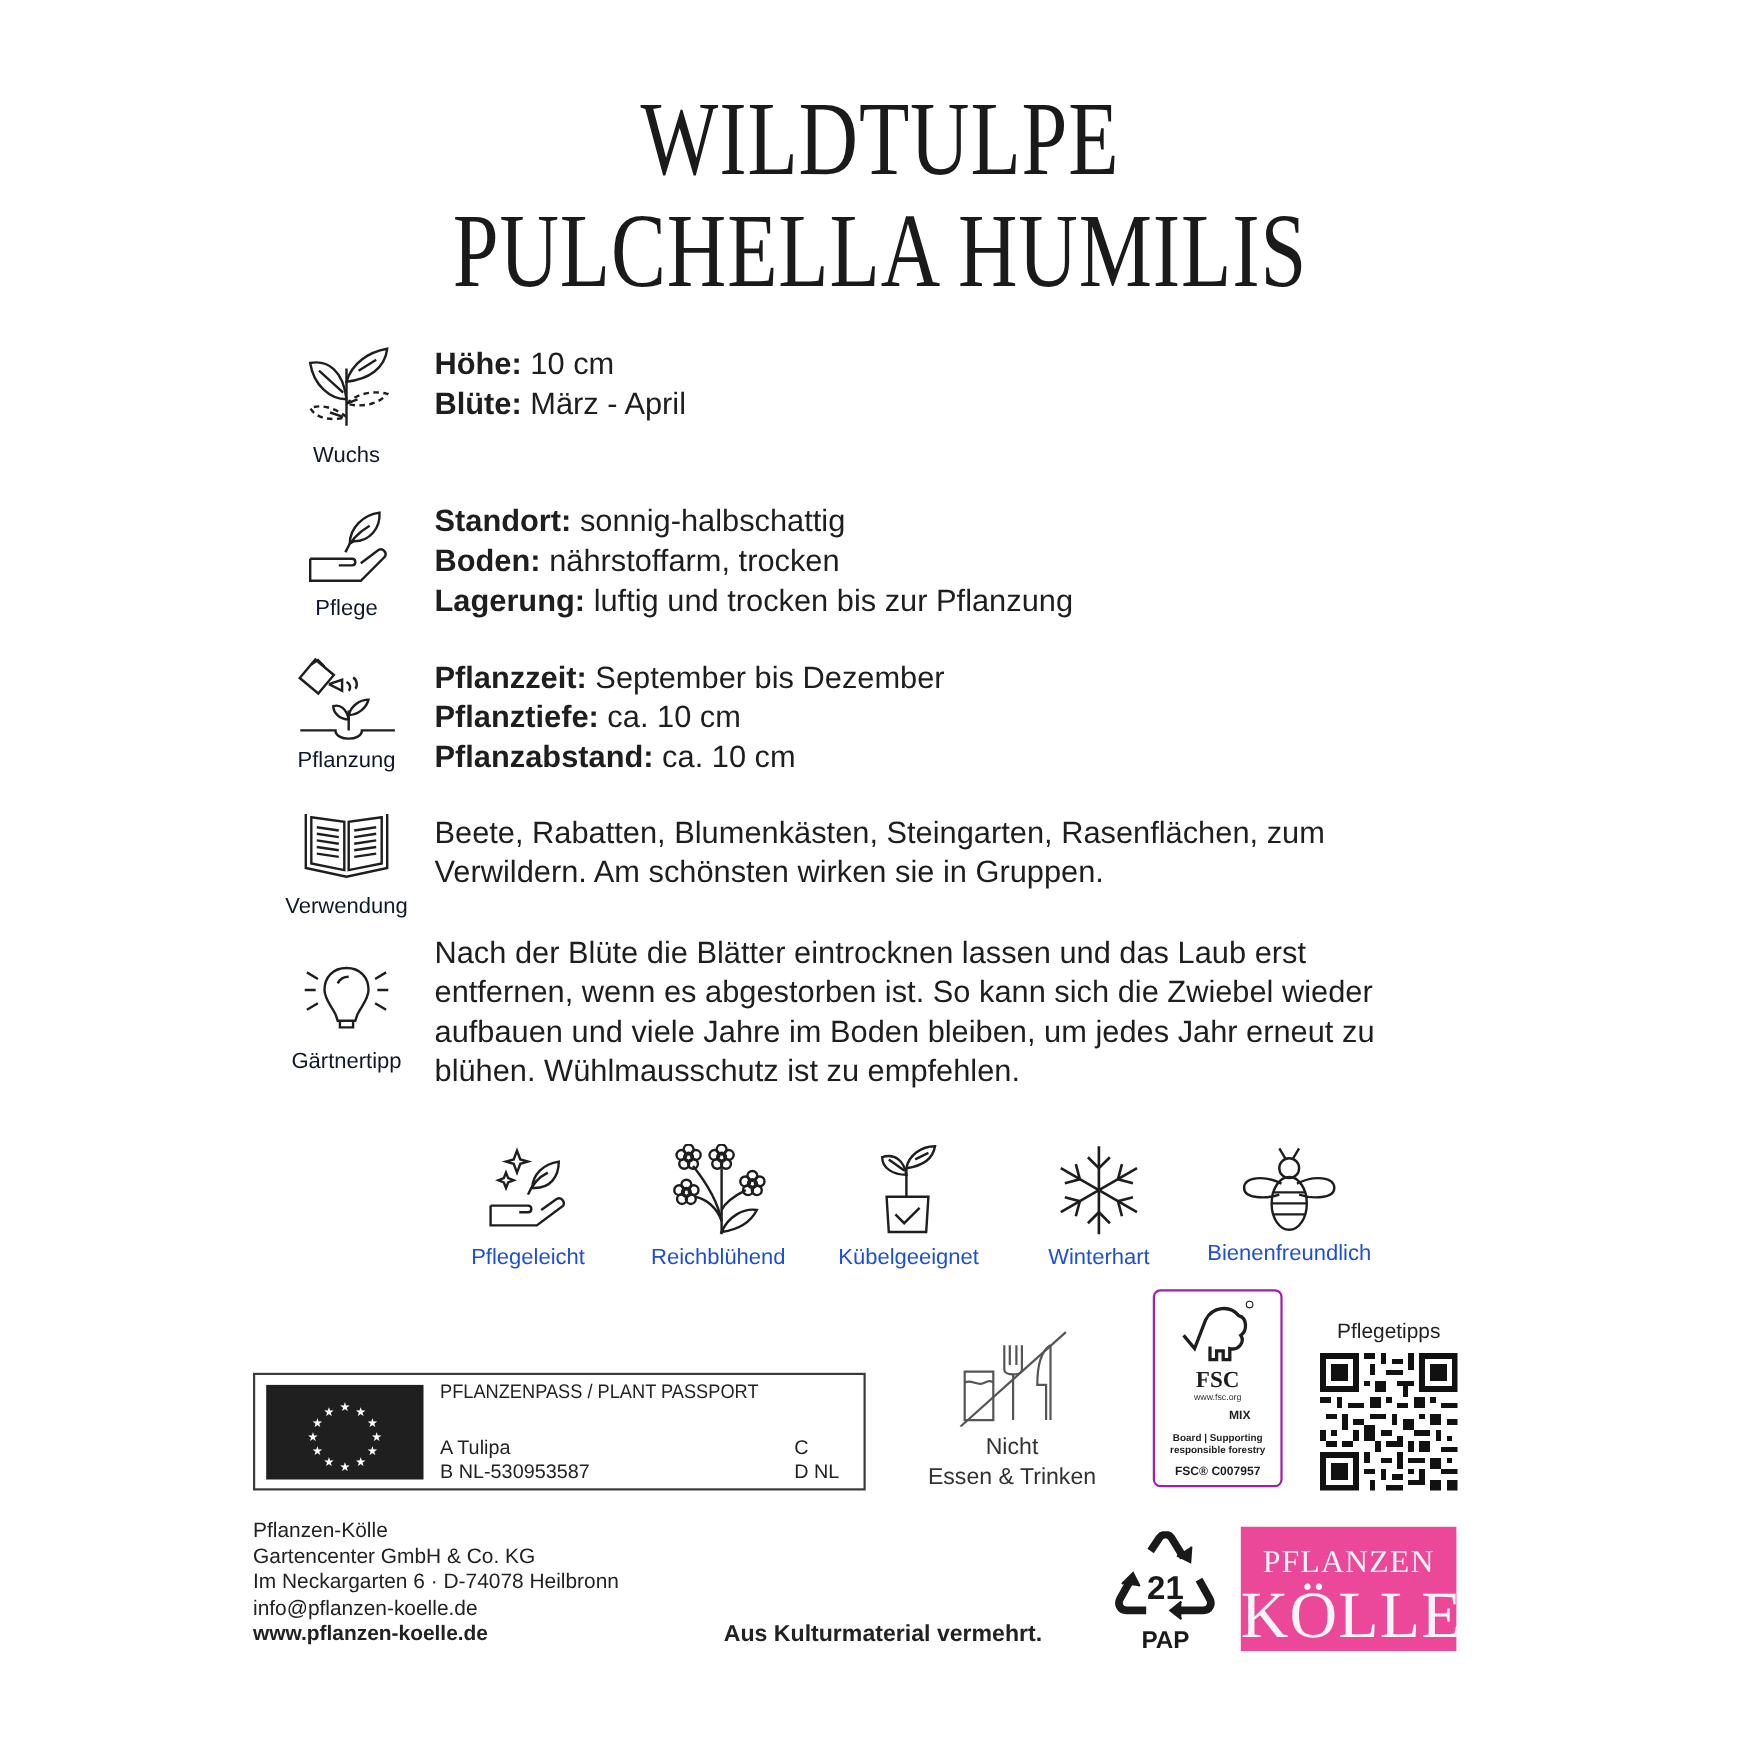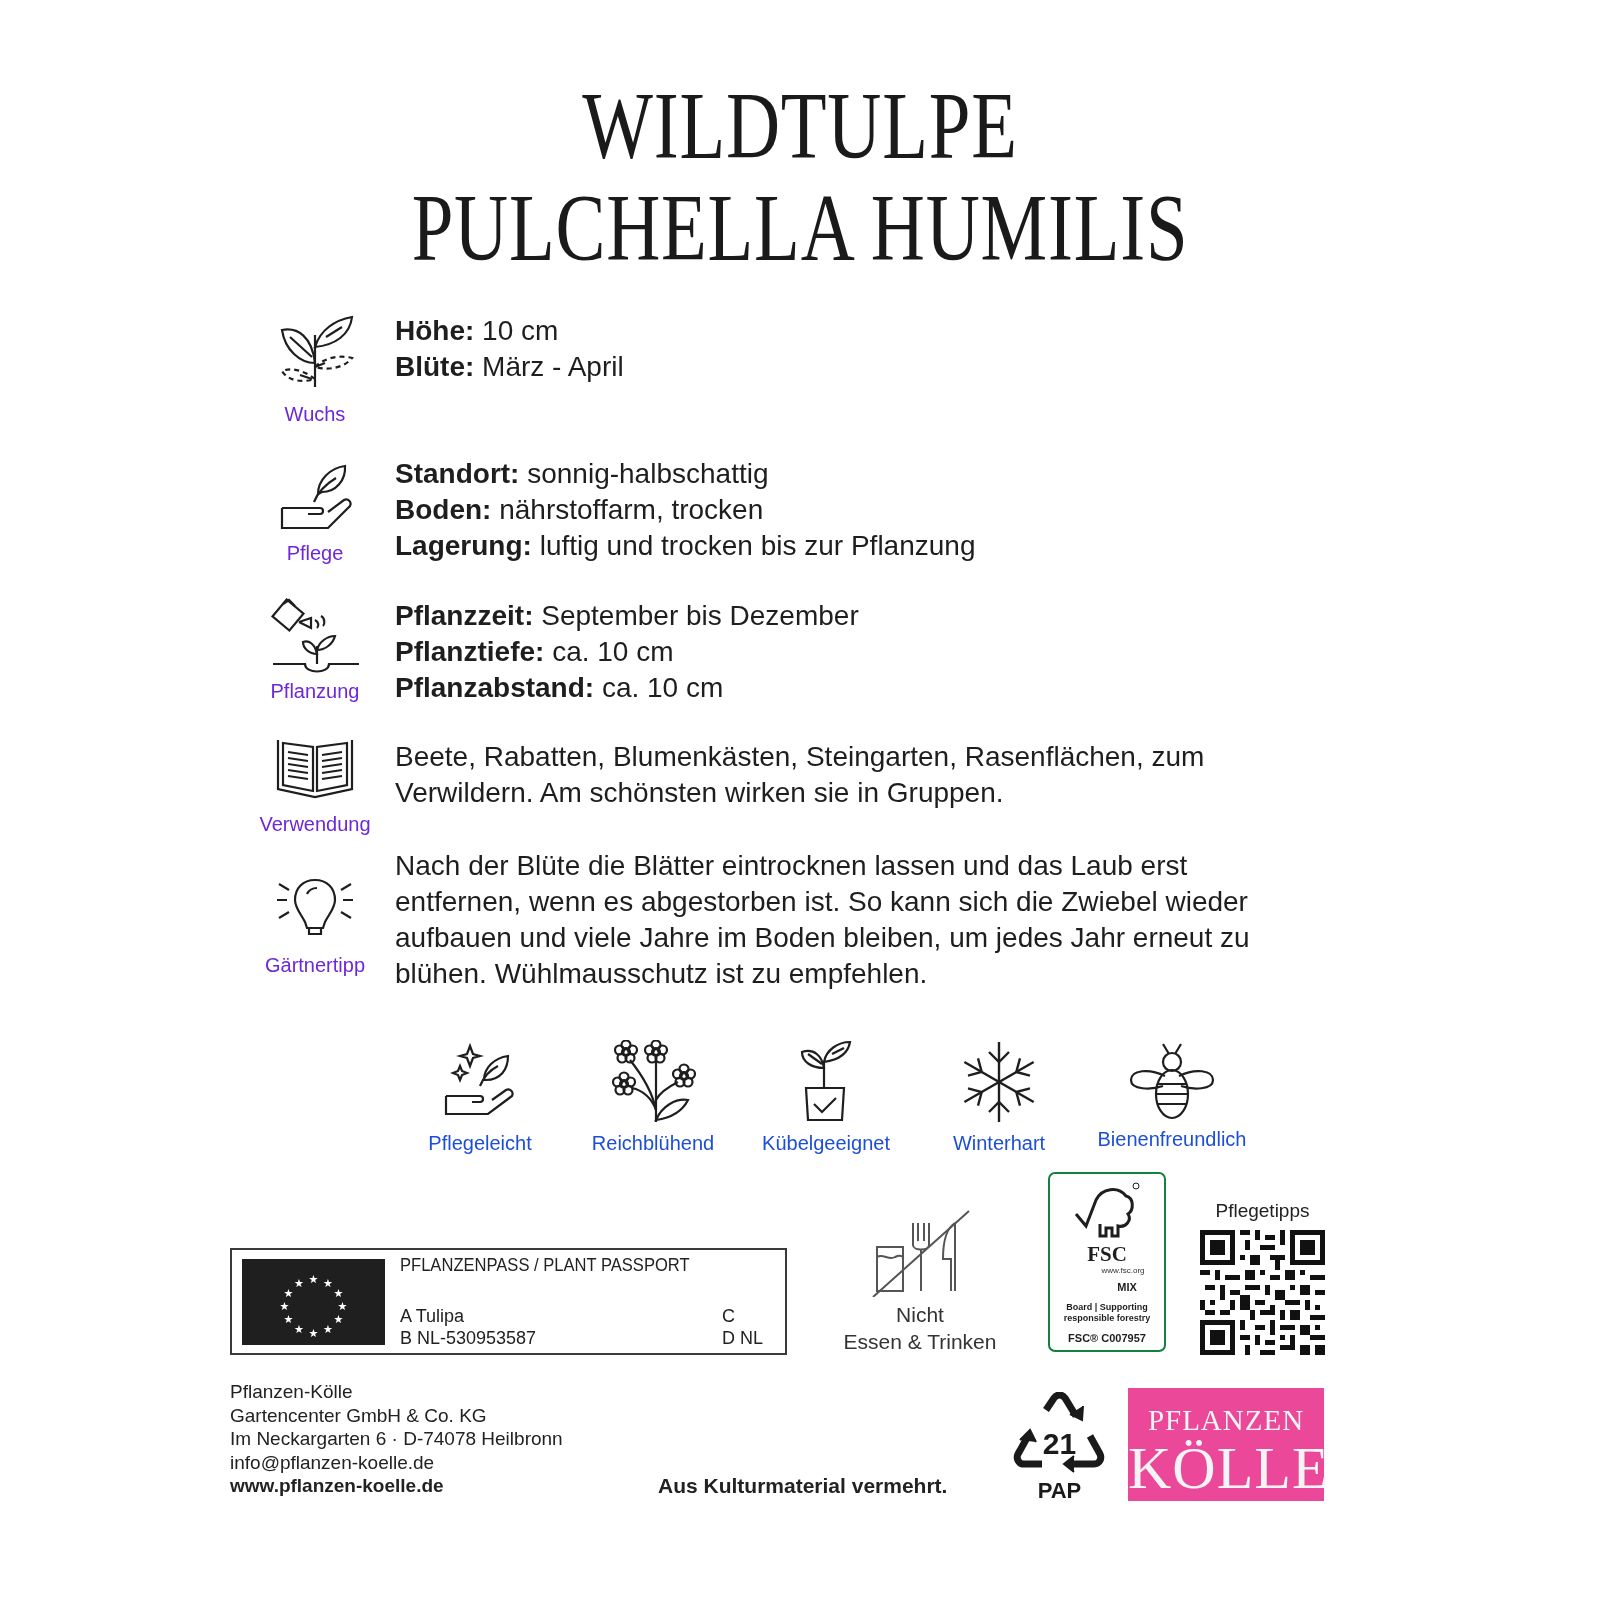--- a/index.html
+++ b/index.html
@@ -12,21 +12,21 @@
     font-size: 96px; font-weight: normal; color: #1a1a1a;
     transform: scaleX(0.78); transform-origin: 800px 0;
     letter-spacing: 1px; line-height: 1;
   }
   .title.l1 { top: 78px; }
   .title.l2 { top: 180px; }
 
   .row { position: absolute; left: 240px; width: 1100px; }
   .row .icon-col { position: absolute; left: 0; width: 150px; text-align: center; }
   .row .icon-col svg { display: block; margin: 0 auto; }
-  .row .icon-label { display: block; font-size: 20px; color: #6d28d9; margin-top: 8px; }
+  .row .icon-label { display: block; font-size: 20px; color: #0f172a; margin-top: 8px; }
   .row .text-col { position: absolute; left: 155px; width: 960px; font-size: 28px; line-height: 36px; color: #1e1e1e; }
   .row .text-col b { font-weight: bold; }
 
   .features { position: absolute; top: 1040px; left: 400px; width: 880px; height: 130px; }
   .feature { position: absolute; top: 0; width: 170px; text-align: center; }
   .feature svg { display: block; margin: 0 auto; }
   .feature .flabel { display: block; font-size: 20px; color: #1d4ed8; margin-top: 12px; }
 
   .passport {
     position: absolute; left: 230px; top: 1248px; width: 557px; height: 107px;
@@ -35,23 +35,23 @@
   .eu-flag { position: absolute; left: 10px; top: 9px; width: 143px; height: 86px; background: #1f1f1f; }
   .pp-title { position: absolute; left: 168px; top: 5px; font-size: 18px; color: #222; transform: scaleX(0.92); transform-origin: 0 0; }
   .pp-a { position: absolute; left: 168px; top: 56px; font-size: 18px; color: #222; }
   .pp-b { position: absolute; left: 168px; top: 78px; font-size: 18px; color: #222; }
   .pp-c { position: absolute; left: 490px; top: 56px; font-size: 18px; color: #222; }
   .pp-d { position: absolute; left: 490px; top: 78px; font-size: 18px; color: #222; }
 
   .no-eat { position: absolute; left: 835px; top: 1205px; width: 170px; text-align: center; }
   .no-eat .t { display: block; font-size: 21px; color: #333; line-height: 27px; }
 
-  .fsc { position: absolute; left: 1048px; top: 1172px; width: 118px; height: 180px; border: 2px solid #15803d; border-radius: 7px; text-align: center; }
+  .fsc { position: absolute; left: 1048px; top: 1172px; width: 118px; height: 180px; border: 2px solid #a21caf; border-radius: 7px; text-align: center; }
   .fsc .fsc-logo { font-family: "Liberation Serif", serif; font-weight: bold; font-size: 21px; position: absolute; top: 68px; width: 100%; left: 0; }
-  .fsc .fsc-url { position: absolute; top: 92px; width: 100%; left: 0; font-size: 8px; color: #333; margin-left: 16px; }
+  .fsc .fsc-url { position: absolute; top: 92px; width: 100%; left: 0; font-size: 8px; color: #333; }
   .fsc .fsc-mix { position: absolute; top: 107px; width: 100%; left: 0; font-size: 11px; font-weight: bold; padding-left: 40px; }
   .fsc .fsc-board { position: absolute; top: 128px; width: 100%; left: 0; font-size: 9px; font-weight: bold; line-height: 11px; }
   .fsc .fsc-code { position: absolute; top: 158px; width: 100%; left: 0; font-size: 11px; font-weight: bold; }
 
   .qr-label { position: absolute; left: 1200px; top: 1200px; width: 125px; text-align: center; font-size: 19px; color: #222; }
   .qr { position: absolute; left: 1200px; top: 1230px; width: 125px; height: 125px; }
 
   .address { position: absolute; left: 230px; top: 1380px; font-size: 19px; line-height: 23.5px; color: #222; }
   .address .web { font-weight: bold; }
   .tagline { position: absolute; left: 658px; top: 1474px; font-size: 21px; font-weight: bold; color: #222; text-align: center; }

